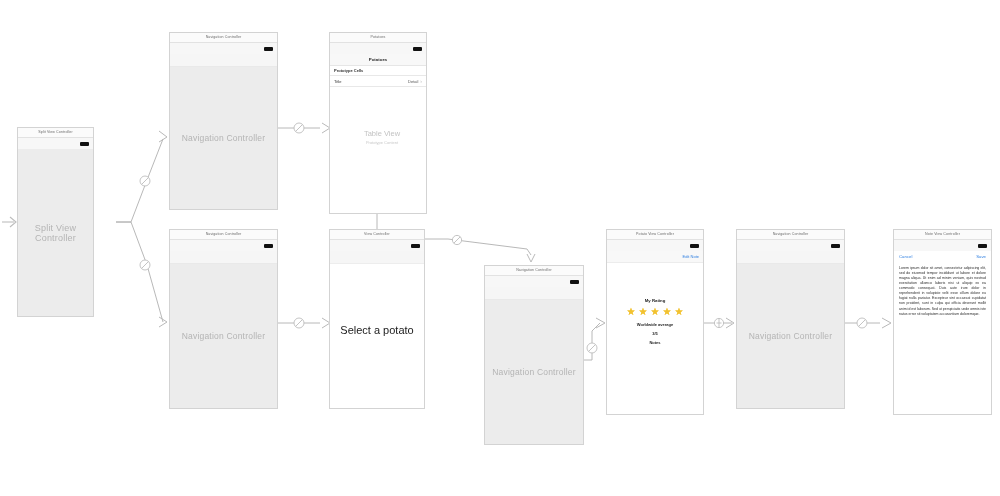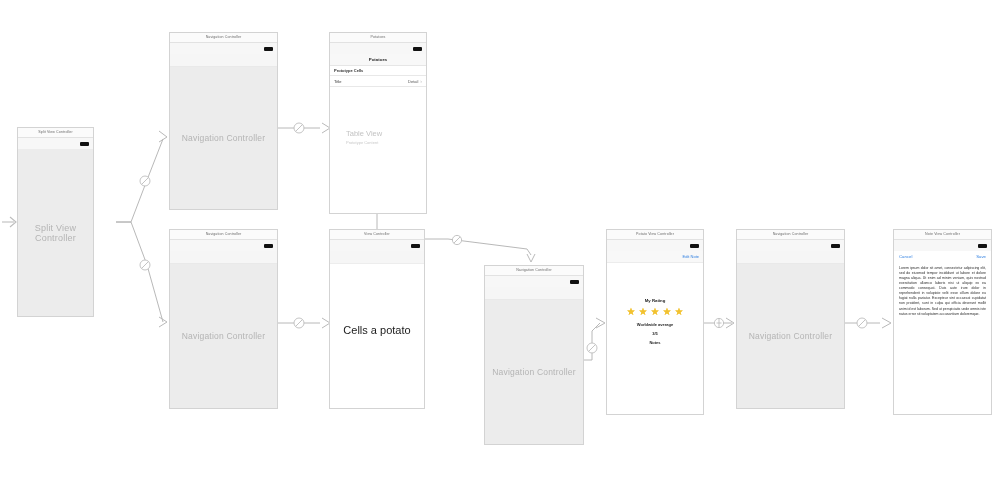--- a/index.html
+++ b/index.html
@@ -37,22 +37,22 @@
   .navbar{height:11px;background:#f8f8f8;border-bottom:1px solid #e6e6e6;
           display:flex;align-items:center;justify-content:center;}
   .navbar-title{font-size:4.4px;font-weight:bold;color:#2b2b2b;}
   .tv-section{height:9px;display:flex;align-items:center;padding-left:4px;
           font-size:4px;font-weight:bold;color:#333;background:#fff;}
   .tv-cell{height:10px;display:flex;align-items:center;justify-content:space-between;
           padding:0 4px;font-size:4px;color:#333;
           border-top:1px solid #e8e8e8;border-bottom:1px solid #e8e8e8;background:#fff;}
   .tv-cell .detail{color:#555;font-size:4px;}
   .tv-cell .chev{color:#b9b9b9;font-size:5px;margin-left:2px;}
-  .tv-placeholder{position:absolute;left:16px;right:0;top:52%;
-          transform:translateY(-50%);text-align:left;}
+  .tv-placeholder{position:absolute;left:8px;right:0;top:52%;
+          transform:translateY(-50%);text-align:center;}
   .tv-ph-main{color:#c3c3c3;font-size:7.5px;}
   .tv-ph-sub{color:#c9c9c9;font-size:4px;margin-top:2px;}
 
   
   .center-text{position:absolute;left:0;right:0;top:50%;transform:translateY(-50%);
           text-align:center;font-size:11px;color:#1b1b1b;}
 
   
   .bar-btn-row{height:11px;background:#f8f8f8;border-bottom:1px solid #ececec;
           display:flex;align-items:center;padding:0 4px;}
@@ -213,21 +213,21 @@
     </div>
   </div>
 
   <div class="scene" style="left:329px;top:229px;width:96px;height:180px;">
     <div class="scene-title">View Controller</div>
     <div class="statusbar">
       <div class="battery"></div>
     </div>
     <div class="body-area white-body">
       <div style="height:12px;background:#f6f6f6;border-bottom:1px solid #ededed;"></div>
-      <div class="center-text">Cells a potato</div>
+      <div class="center-text">Select a potato</div>
     </div>
   </div>
 
   <div class="scene" style="left:484px;top:265px;width:100px;height:180px;">
     <div class="scene-title">Navigation Controller</div>
     <div class="statusbar">
       <div class="battery"></div>
     </div>
     <div class="body-area">
       <div style="height:12px;background:#f6f6f6;border-bottom:1px solid #e9e9e9;"></div>

